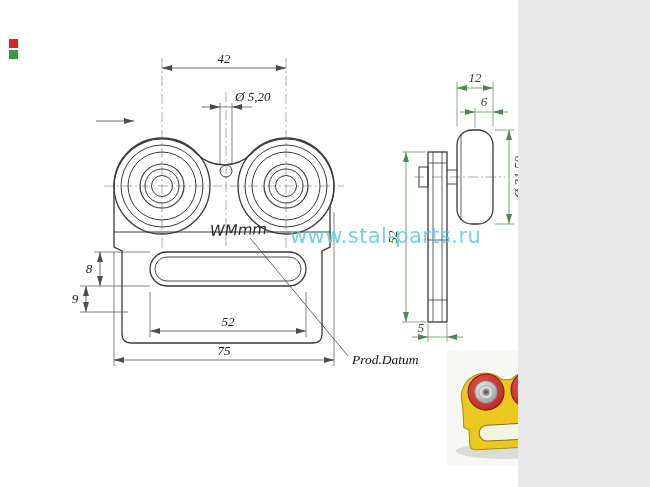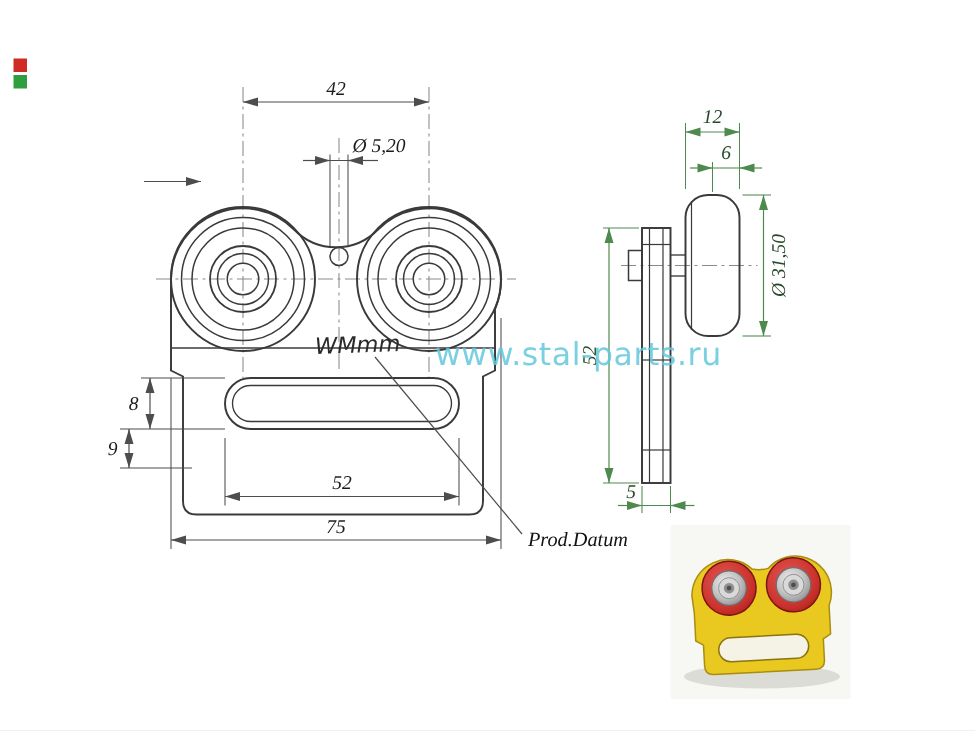--- a/index.html
+++ b/index.html
@@ -1,17 +1,17 @@
 <!DOCTYPE html>
 <html><head>
 <meta charset="utf-8">
 <style>
   html,body{margin:0;padding:0;background:#e8e8e8;}
   .page{
-    position:relative;width:650px;height:487px;background:#ffffff;
+    position:relative;width:518px;height:487px;background:#ffffff;
     overflow:hidden;font-family:"Liberation Serif",serif;
   }
   svg text{user-select:none;}
   .dimF{font:italic 13px "Liberation Serif",serif;fill:#1b1b1b;}
   .dimS{font:italic 13px "Liberation Serif",serif;fill:#27492a;}
   .callout{font:italic 13.5px "Liberation Serif",serif;fill:#111;}
   .stamp{font:italic 15px "DejaVu Sans",sans-serif;fill:#2a2a2a;}
   .watermark{
     position:absolute;left:246px;top:224px;
     font-family:"DejaVu Sans",sans-serif;font-size:21px;

